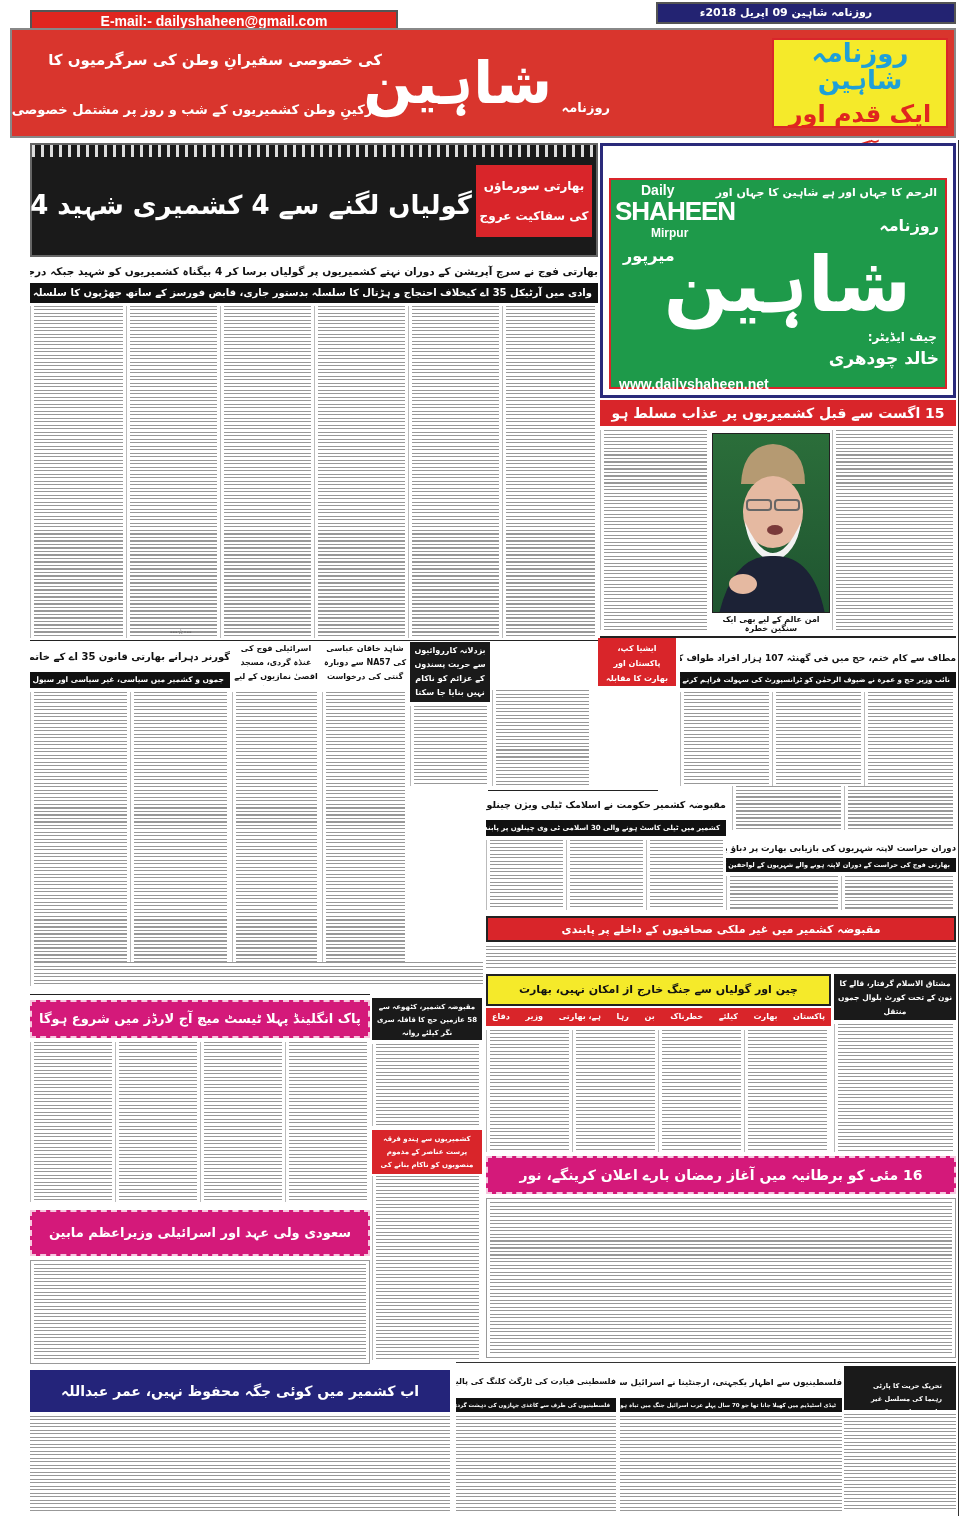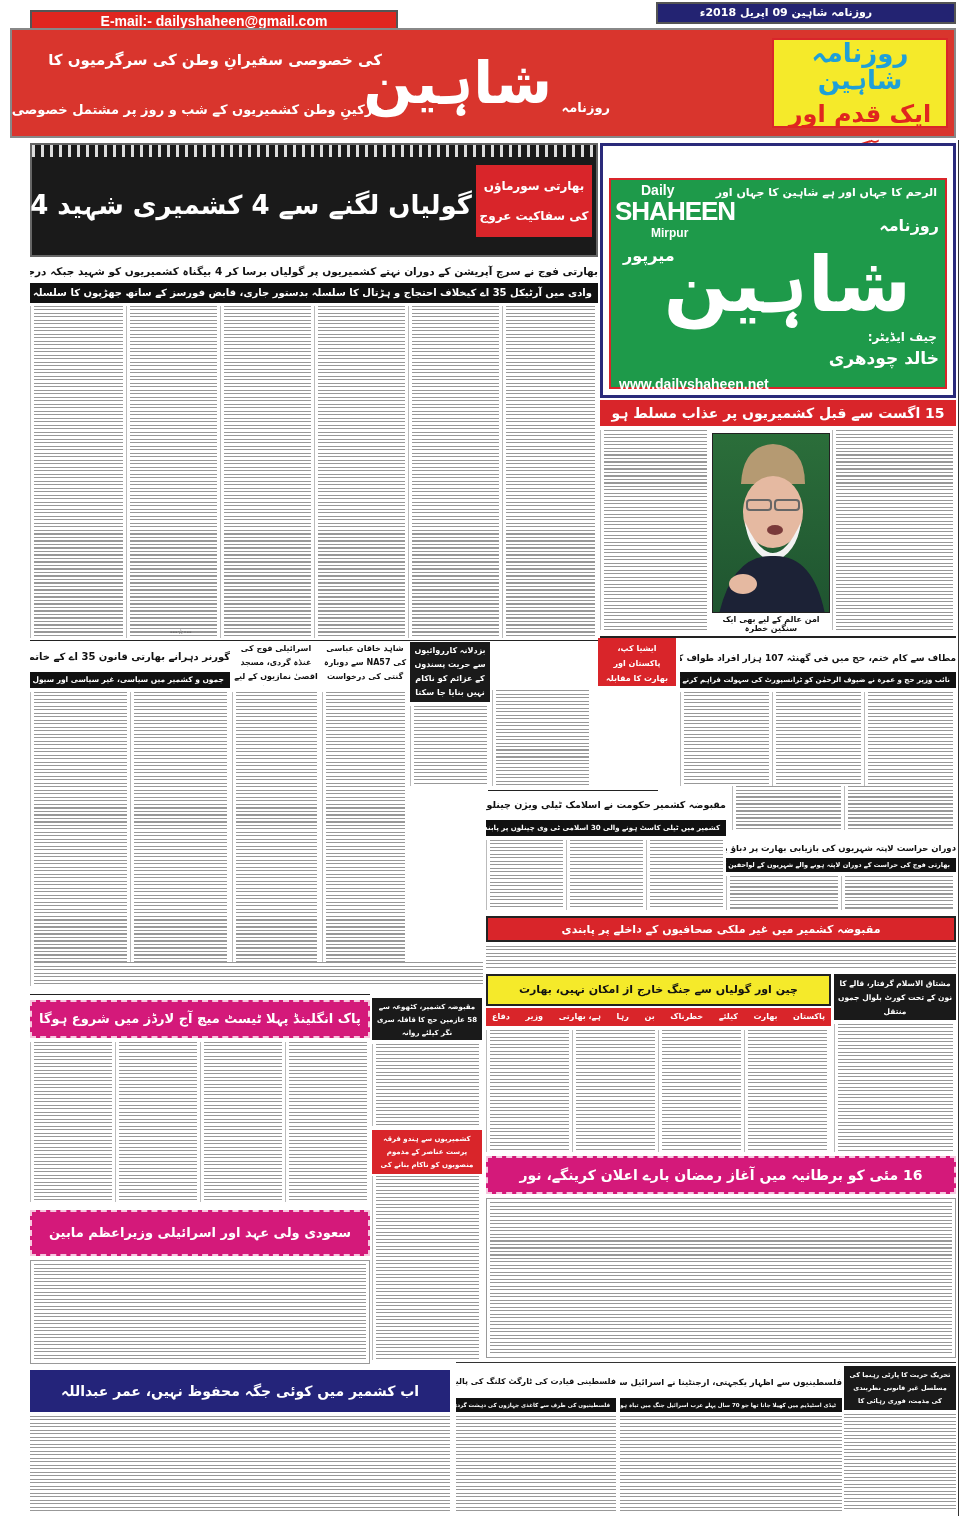--- a/index.html
+++ b/index.html
@@ -293,20 +293,20 @@
 <div class="abs" style="left:456px;top:1416px;width:160px;height:96px">
     <div class="filler"></div>
   </div>
 
 <div class="abs hd" style="left:620px;top:1374px;width:222px;font-size:8.5px;line-height:16px">فلسطینیوں سے اظہار یکجہتی، ارجنٹینا نے اسرائیل سے میچ منسوخ کر دیا</div>
 <div class="abs blackbar" style="left:620px;top:1398px;width:222px;height:14px;font-size:5.5px;line-height:14px">ٹیڈی اسٹیڈیم میں کھیلا جانا تھا جو 70 سال پہلے عرب اسرائیل جنگ میں تباہ ہو گیا تھا</div>
 <div class="abs" style="left:620px;top:1416px;width:222px;height:96px">
     <div class="filler"></div>
   </div>
 
-<div class="abs" style="left:844px;top:1366px;width:112px;height:44px;background:#1a1a1a;color:#fff;font-weight:bold;font-size:6.5px;line-height:13px;text-align:center;direction:rtl;padding:3px">
+<div class="abs" style="left:844px;top:1366px;width:112px;height:44px;background:#1a1a1a;color:#fff;font-weight:bold;font-size:6.5px;line-height:13px;text-align:right;direction:rtl;padding:14px">
   <span>تحریک حریت کا پارٹی رہنما کی مسلسل غیر قانونی نظربندی کی مذمت، فوری رہائی کا مطالبہ</span>
 </div>
 <div class="abs" style="left:844px;top:1414px;width:112px;height:98px">
     <div class="filler"></div>
   </div>
 
 <div class="vrule" style="left:958px;top:140px;height:1376px"></div>
 
 </body></html>

